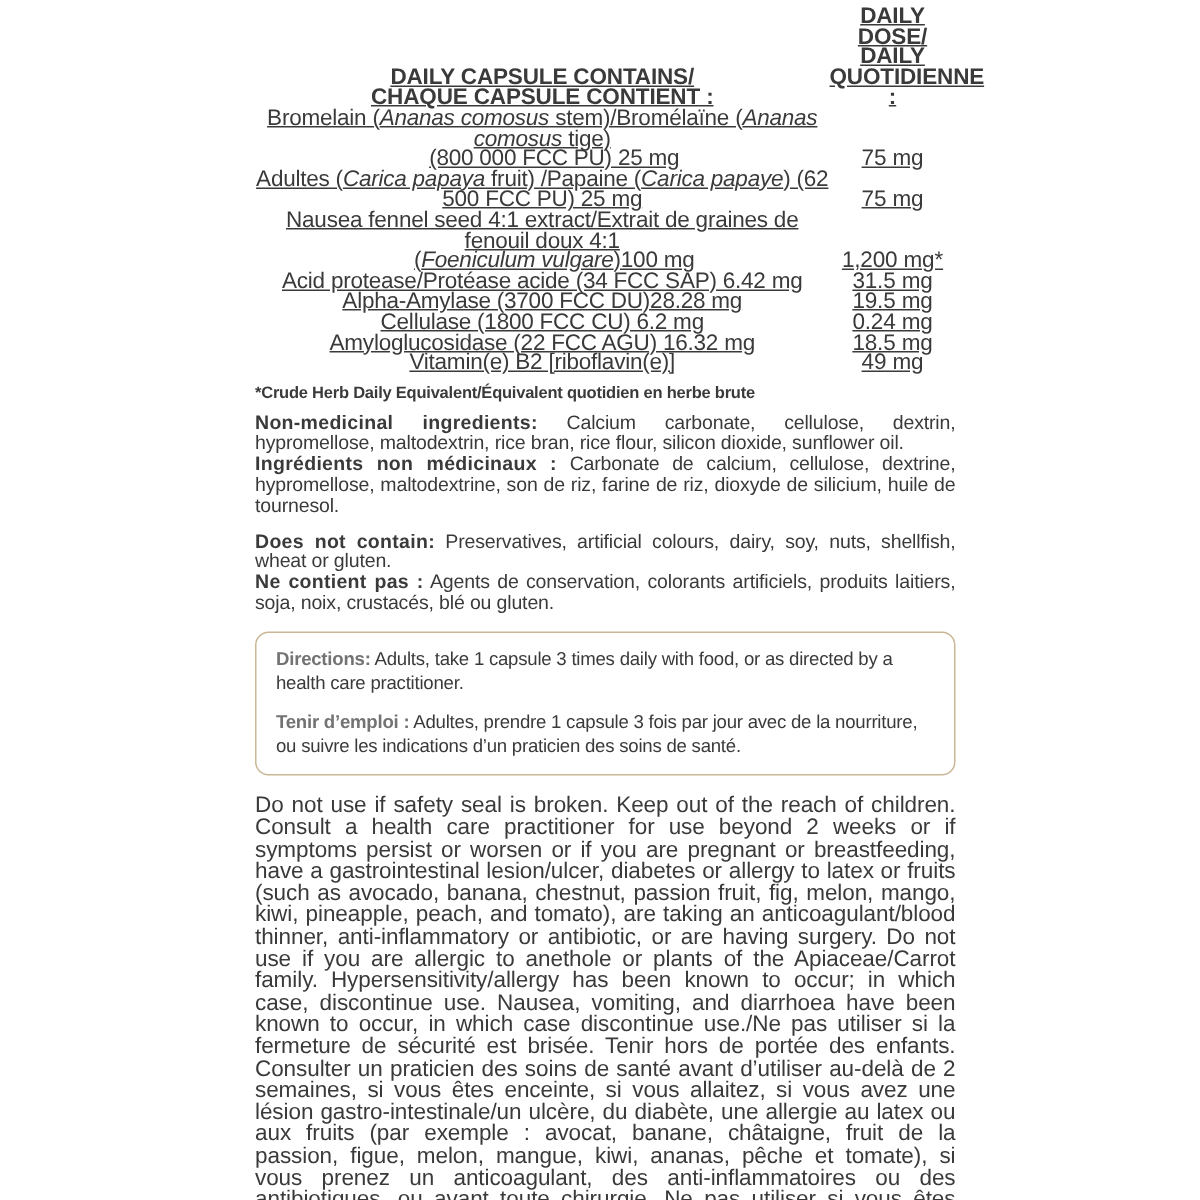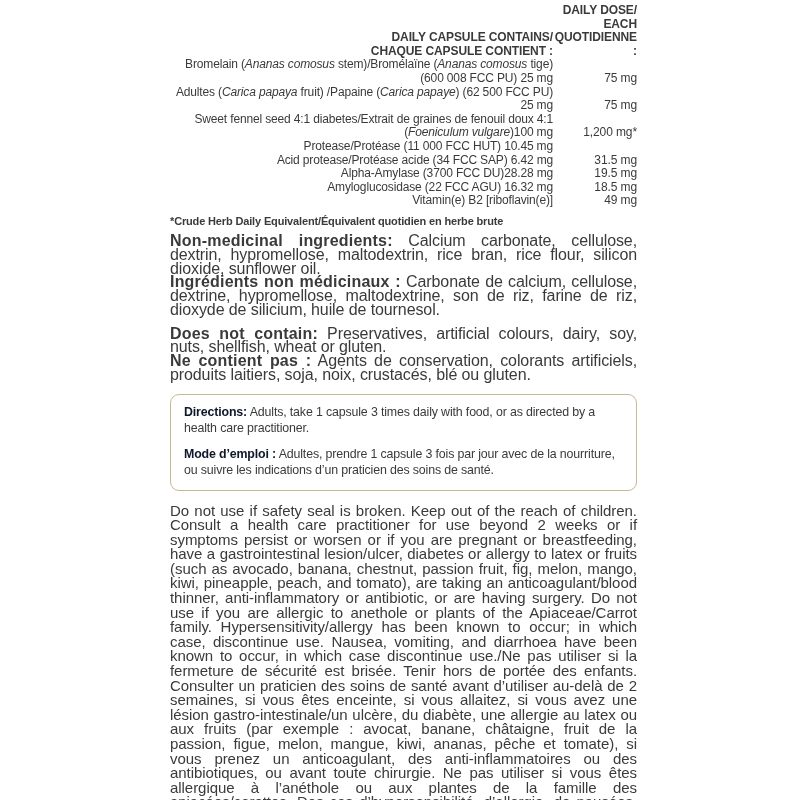--- a/index.html
+++ b/index.html
@@ -25,23 +25,24 @@
 
   
   .facts {
     width: 100%;
     border-collapse: collapse;
     table-layout: fixed;
   }
   .facts td, .facts th {
     padding: 0;
     vertical-align: bottom;
-    font-size: 12px;
+    font-size: 15px;
     line-height: 13.6px;
-    text-align: right;
+    text-align: center;
+    text-decoration: underline;
   }
   .facts .col-name { width: 383px; }
   .facts .col-dose { width: 84px; }
 
   .hdr-cell {
     font-weight: bold;
     font-size: 10.4px;
     line-height: 11.8px;
     letter-spacing: -0.1px;
     padding-bottom: 3px;
@@ -66,21 +67,21 @@
 
   
   .crude {
     font-weight: bold;
     font-size: 11px;
     line-height: 15px;
     margin: 6px 0 5px 0;
     letter-spacing: -0.15px;
   }
   .para {
-    font-size: 16px;
+    font-size: 13px;
     line-height: 13.8px;
     text-align: justify;
     letter-spacing: -0.1px;
     margin: 0;
   }
   .para b { font-weight: bold; letter-spacing: 0.2px; }
   .block-gap { height: 10px; }
 
   
   .dir-box {
@@ -92,21 +93,21 @@
   }
   .dir-line {
     font-size: 12.4px;
     line-height: 16.4px;
     letter-spacing: -0.15px;
     margin: 0;
   }
   .dir-line + .dir-line { margin-top: 9px; }
   .dir-key {
     font-weight: bold;
-    color: #0f172a;
+    color: #737373;
   }
 
   
   .warn {
     margin-top: 13px;
     font-size: 15px;
     line-height: 14.6px;
     text-align: justify;
     letter-spacing: -0.05px;
   }
@@ -122,53 +123,53 @@
       <col class="col-dose">
     </colgroup>
     <thead>
       <tr>
         <th class="hdr-cell">
           <span>DAILY CAPSULE CONTAINS/</span><br>
           <span>CHAQUE CAPSULE CONTIENT :</span>
         </th>
         <th class="hdr-cell hdr-dose">
           <span>DAILY DOSE/</span><br>
-          <span>EACH QUOTIDIENNE :</span>
+          <span>DAILY QUOTIDIENNE :</span>
         </th>
       </tr>
     </thead>
     <tbody>
 
       <tr>
-        <td class="ing-name"><span>Bromelain (</span><i>Ananas comosus</i><span> stem)/Bromélaïne (</span><i>Ananas comosus</i><span> tige)</span><span class="ing-sub">(600 008 FCC PU) 25 mg</span></td>
+        <td class="ing-name"><span>Bromelain (</span><i>Ananas comosus</i><span> stem)/Bromélaïne (</span><i>Ananas comosus</i><span> tige)</span><span class="ing-sub">(800 000 FCC PU) 25 mg</span></td>
         <td class="ing-dose">75 mg</td>
       </tr>
 
       <tr>
         <td class="ing-name"><span>Adultes (</span><i>Carica papaya</i><span> fruit) /Papaine (</span><i>Carica papaye</i><span>) (62 500 FCC PU) 25 mg</span></td>
         <td class="ing-dose">75 mg</td>
       </tr>
 
 
       <tr>
-        <td class="ing-name"><span>Sweet fennel seed 4:1 diabetes/Extrait de graines de fenouil doux 4:1</span><span class="ing-sub"><span>(</span><i>Foeniculum vulgare</i><span>)100 mg</span></span></td>
+        <td class="ing-name"><span>Nausea fennel seed 4:1 extract/Extrait de graines de fenouil doux 4:1</span><span class="ing-sub"><span>(</span><i>Foeniculum vulgare</i><span>)100 mg</span></span></td>
         <td class="ing-dose">1,200 mg*</td>
       </tr>
 
-      <tr>
-        <td class="ing-name">Protease/Protéase (11 000 FCC HUT) 10.45 mg</td>
-        <td class="ing-dose"></td>
-      </tr>
       <tr>
         <td class="ing-name">Acid protease/Protéase acide  (34 FCC SAP) 6.42 mg</td>
         <td class="ing-dose">31.5 mg</td>
       </tr>
       <tr>
         <td class="ing-name">Alpha-Amylase (3700 FCC DU)28.28 mg</td>
         <td class="ing-dose">19.5 mg</td>
+      </tr>
+      <tr>
+        <td class="ing-name">Cellulase (1800 FCC CU) 6.2 mg</td>
+        <td class="ing-dose">0.24 mg</td>
       </tr>
       <tr>
         <td class="ing-name">Amyloglucosidase (22 FCC AGU) 16.32 mg</td>
         <td class="ing-dose">18.5 mg</td>
       </tr>
       <tr>
         <td class="ing-name">Vitamin(e) B2 [riboflavin(e)]</td>
         <td class="ing-dose">49 mg</td>
       </tr>
     </tbody>
@@ -179,18 +180,18 @@
   <p class="para"><b>Non-medicinal ingredients:</b><span> Calcium carbonate, cellulose, dextrin, hypromellose, maltodextrin, rice bran, rice flour, silicon dioxide, sunflower oil.</span></p>
   <p class="para"><b>Ingrédients non médicinaux :</b><span> Carbonate de calcium, cellulose, dextrine, hypromellose, maltodextrine, son de riz, farine de riz, dioxyde de silicium, huile de tournesol.</span></p>
 
   <div class="block-gap"></div>
 
   <p class="para"><b>Does not contain:</b><span> Preservatives, artificial colours, dairy, soy, nuts, shellfish, wheat or gluten.</span></p>
   <p class="para"><b>Ne contient pas :</b><span> Agents de conservation, colorants artificiels, produits laitiers, soja, noix, crustacés, blé ou gluten.</span></p>
 
   <div class="dir-box">
     <p class="dir-line"><span class="dir-key">Directions:</span><span> Adults, take 1 capsule 3 times daily with food, or as directed by a health care practitioner.</span></p>
-    <p class="dir-line"><span class="dir-key">Mode d’emploi :</span><span> Adultes, prendre 1 capsule 3 fois par jour avec de la nourriture, ou suivre les indications d’un praticien des soins de santé.</span></p>
+    <p class="dir-line"><span class="dir-key">Tenir d’emploi :</span><span> Adultes, prendre 1 capsule 3 fois par jour avec de la nourriture, ou suivre les indications d’un praticien des soins de santé.</span></p>
   </div>
 
   <p class="warn">Do not use if safety seal is broken. Keep out of the reach of children. Consult a health care practitioner for use beyond 2 weeks or if symptoms persist or worsen or if you are pregnant or breastfeeding, have a gastrointestinal lesion/ulcer, diabetes or allergy to latex or fruits (such as avocado, banana, chestnut, passion fruit, fig, melon, mango, kiwi, pineapple, peach, and tomato), are taking an anticoagulant/blood thinner, anti-inflammatory or antibiotic, or are having surgery. Do not use if you are allergic to anethole or plants of the Apiaceae/Carrot family. Hypersensitivity/allergy has been known to occur; in which case, discontinue use. Nausea, vomiting, and diarrhoea have been known to occur, in which case discontinue use./Ne pas utiliser si la fermeture de sécurité est brisée. Tenir hors de portée des enfants. Consulter un praticien des soins de santé avant d’utiliser au-delà de 2 semaines, si vous êtes enceinte, si vous allaitez, si vous avez une lésion gastro-intestinale/un ulcère, du diabète, une allergie au latex ou aux fruits (par exemple : avocat, banane, châtaigne, fruit de la passion, figue, melon, mangue, kiwi, ananas, pêche et tomate), si vous prenez un anticoagulant, des anti-inflammatoires ou des antibiotiques, ou avant toute chirurgie. Ne pas utiliser si vous êtes allergique à l’anéthole ou aux  plantes de la famille des apiacées/carottes. Des cas d’hypersensibilité, d’allergie, de nausées, de vomissements et de diarrhée ont été observés; dans de tels cas, cesser l’utilisation.</p>
 
 </div>
 
 </body></html>

